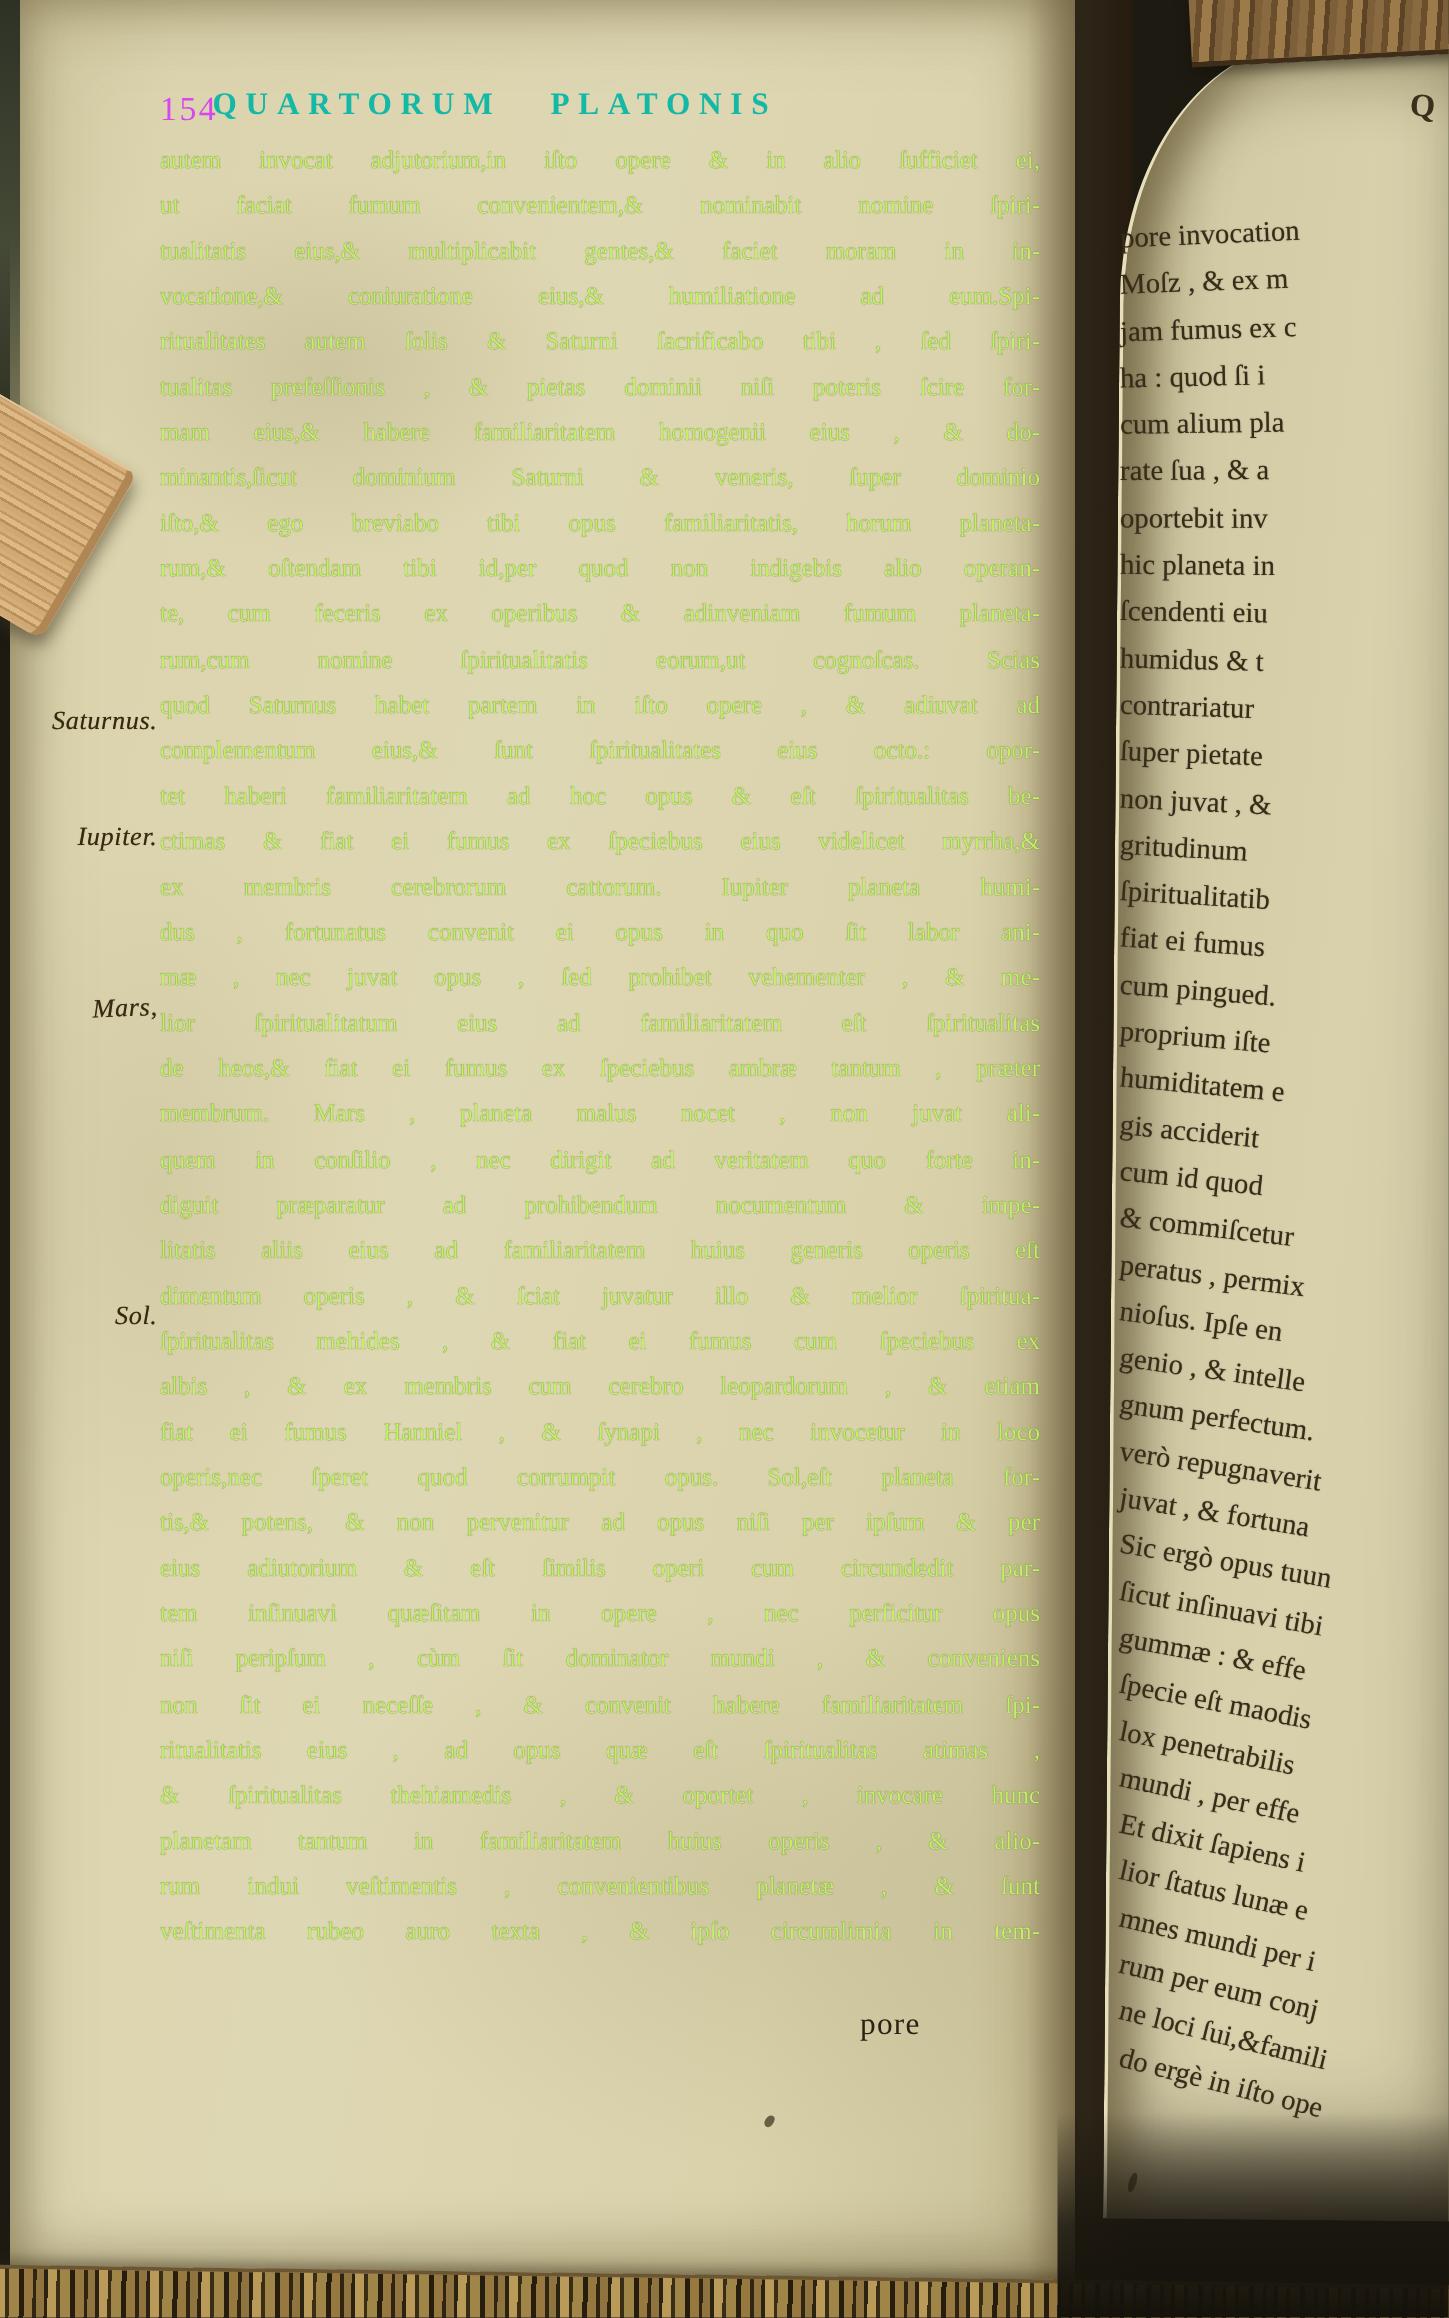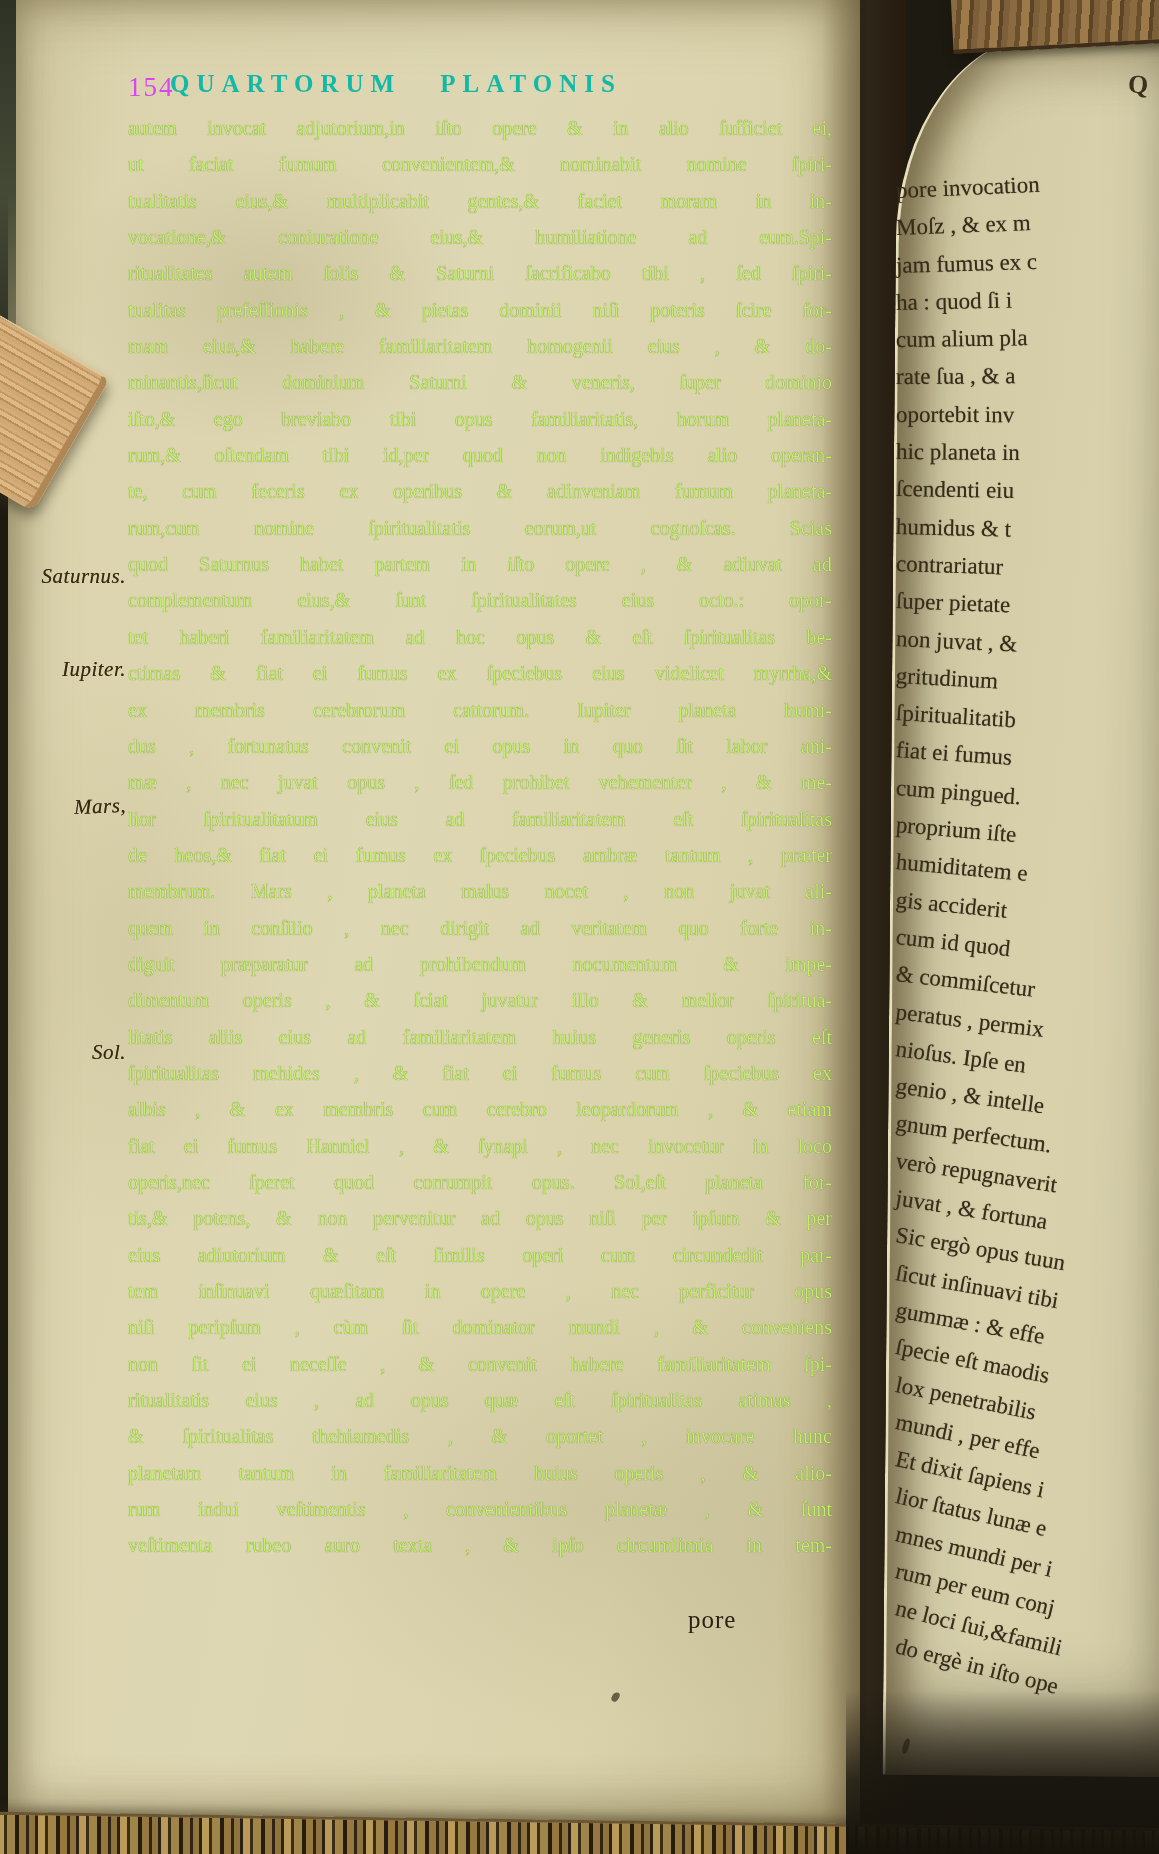--- a/index.html
+++ b/index.html
@@ -185,22 +185,22 @@
       <div class="body-line">tet haberi familiaritatem ad hoc opus &amp; eſt ſpiritualitas be-</div>
       <div class="body-line">ctimas &amp; fiat ei fumus ex ſpeciebus eius videlicet myrrha,&amp;</div>
       <div class="body-line">ex membris cerebrorum cattorum. Iupiter planeta humi-</div>
       <div class="body-line">dus , fortunatus convenit ei opus in quo ſit labor ani-</div>
       <div class="body-line">mæ , nec juvat opus , ſed prohibet vehementer , &amp; me-</div>
       <div class="body-line">lior ſpiritualitatum eius ad familiaritatem eſt ſpiritualitas</div>
       <div class="body-line">de heos,&amp; fiat ei fumus ex ſpeciebus ambræ tantum , præter</div>
       <div class="body-line">membrum.  Mars , planeta malus nocet , non juvat ali-</div>
       <div class="body-line">quem in conſilio , nec dirigit ad veritatem quo forte in-</div>
       <div class="body-line">diguit præparatur ad prohibendum nocumentum &amp; impe-</div>
+      <div class="body-line">litatis aliis eius ad familiaritatem huius generis operis eſt</div>
       <div class="body-line">dimentum operis , &amp; ſciat juvatur illo &amp; melior ſpiritua-</div>
-      <div class="body-line">litatis aliis eius ad familiaritatem huius generis operis eſt</div>
       <div class="body-line">ſpiritualitas mehides , &amp; fiat ei fumus cum ſpeciebus ex</div>
       <div class="body-line">albis , &amp; ex membris cum cerebro leopardorum , &amp; etiam</div>
       <div class="body-line">fiat ei fumus Hanniel , &amp; ſynapi , nec invocetur in loco</div>
       <div class="body-line">operis,nec ſperet quod corrumpit opus.  Sol,eſt planeta for-</div>
       <div class="body-line">tis,&amp; potens, &amp; non pervenitur ad opus niſi per ipſum &amp; per</div>
       <div class="body-line">eius adiutorium &amp; eſt ſimilis operi cum circundedit par-</div>
       <div class="body-line">tem inſinuavi quæſitam in opere , nec perficitur opus</div>
       <div class="body-line">niſi peripſum , cùm ſit dominator mundi , &amp; conveniens</div>
       <div class="body-line">non ſit ei neceſſe , &amp; convenit habere familiaritatem ſpi-</div>
       <div class="body-line">ritualitatis eius , ad opus quæ eſt ſpiritualitas atimas ,</div>

